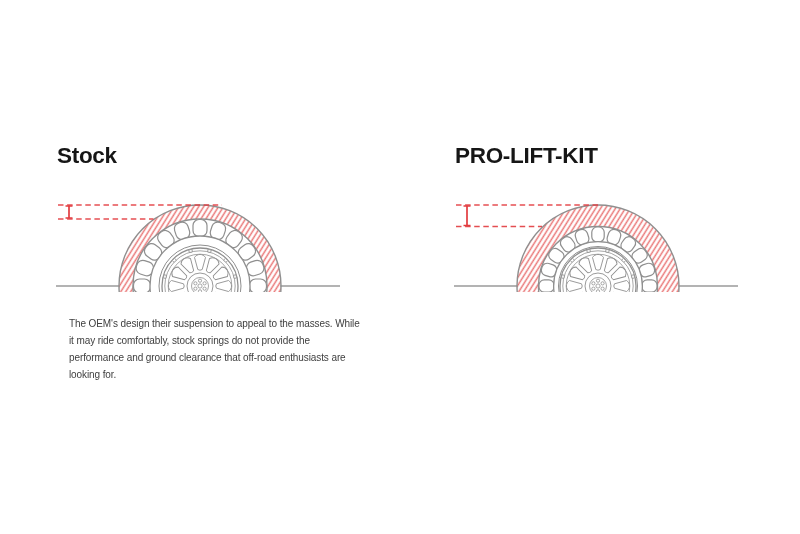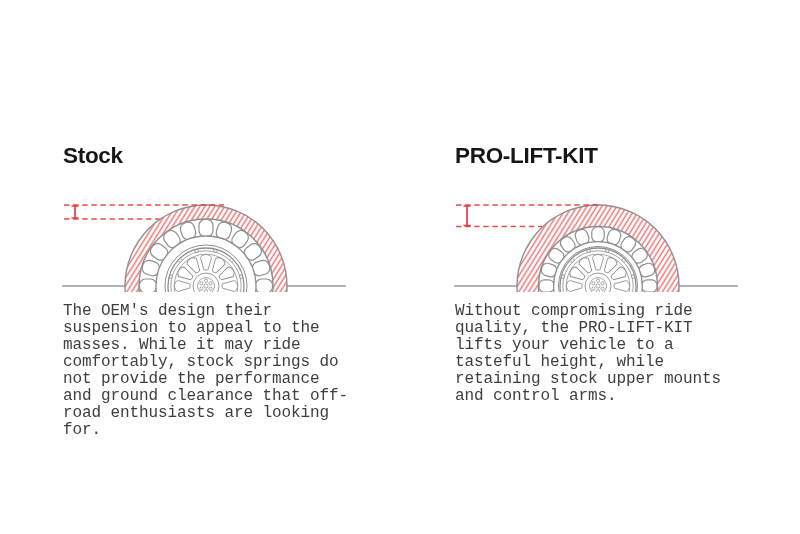--- a/index.html
+++ b/index.html
@@ -1,30 +1,30 @@
 <!DOCTYPE html>
 <html><head>
 <meta charset="utf-8">
 <style>
   html,body{margin:0;padding:0;background:#ffffff;}
   .canvas{
     position:relative;width:800px;height:534px;background:#ffffff;overflow:hidden;
     font-family:"Liberation Sans", sans-serif;
   }
   .panel{position:absolute;top:0;width:296px;height:534px;}
-  .panel-left{left:58px;}
+  .panel-left{left:52px;}
   .panel-right{left:450px;}
   .title{
     position:absolute;top:143px;left:5px;margin:0;
     font-size:22.5px;font-weight:700;letter-spacing:-0.3px;line-height:26px;
   }
   .illustration{position:absolute;top:192px;left:0;width:292px;height:104px;}
   .desc{
-    position:absolute;top:303px;left:5px;width:292px;margin:0;
-    font-size:16px;line-height:17px;letter-spacing:-0.1px;font-family:Liberation Mono, monospace;
+    position:absolute;top:303px;left:5px;width:292px;margin:12px;
+    font-size:10px;line-height:17px;letter-spacing:-0.1px;
   }
   svg{display:block;}
 </style>
 </head>
 <body>
 
 <div class="canvas">
 
   <section class="panel panel-left">
     <h2 class="title" style="color: rgb(22, 22, 22);">Stock</h2>
@@ -214,16 +214,15 @@
             <line x1="6" y1="13" x2="151" y2="13" stroke="#e23b3f" stroke-width="1.5" stroke-dasharray="5.5 3.6" opacity="0.9"></line>
             <line x1="6" y1="34.5" x2="92.0" y2="34.5" stroke="#e23b3f" stroke-width="1.5" stroke-dasharray="5.5 3.6" opacity="0.9"></line>
             <g>
               <line x1="17" y1="13.8" x2="17" y2="33.7" stroke="#e23b3f" stroke-width="1.7"></line>
               <line x1="13.5" y1="14" x2="20.5" y2="14" stroke="#e23b3f" stroke-width="1.5"></line>
               <line x1="13.5" y1="33.5" x2="20.5" y2="33.5" stroke="#e23b3f" stroke-width="1.5"></line>
             </g>
           </g>
         </svg>
       </div>
-    <p class="desc" style="color: rgb(62, 62, 62);">Without compromising ride quality, the PRO-LIFT-KIT lifts your vehicle to a tasteful height, while retaining stock upper mounts and control arms.</p>
   </section>
 
 </div>
 
 </body></html>

